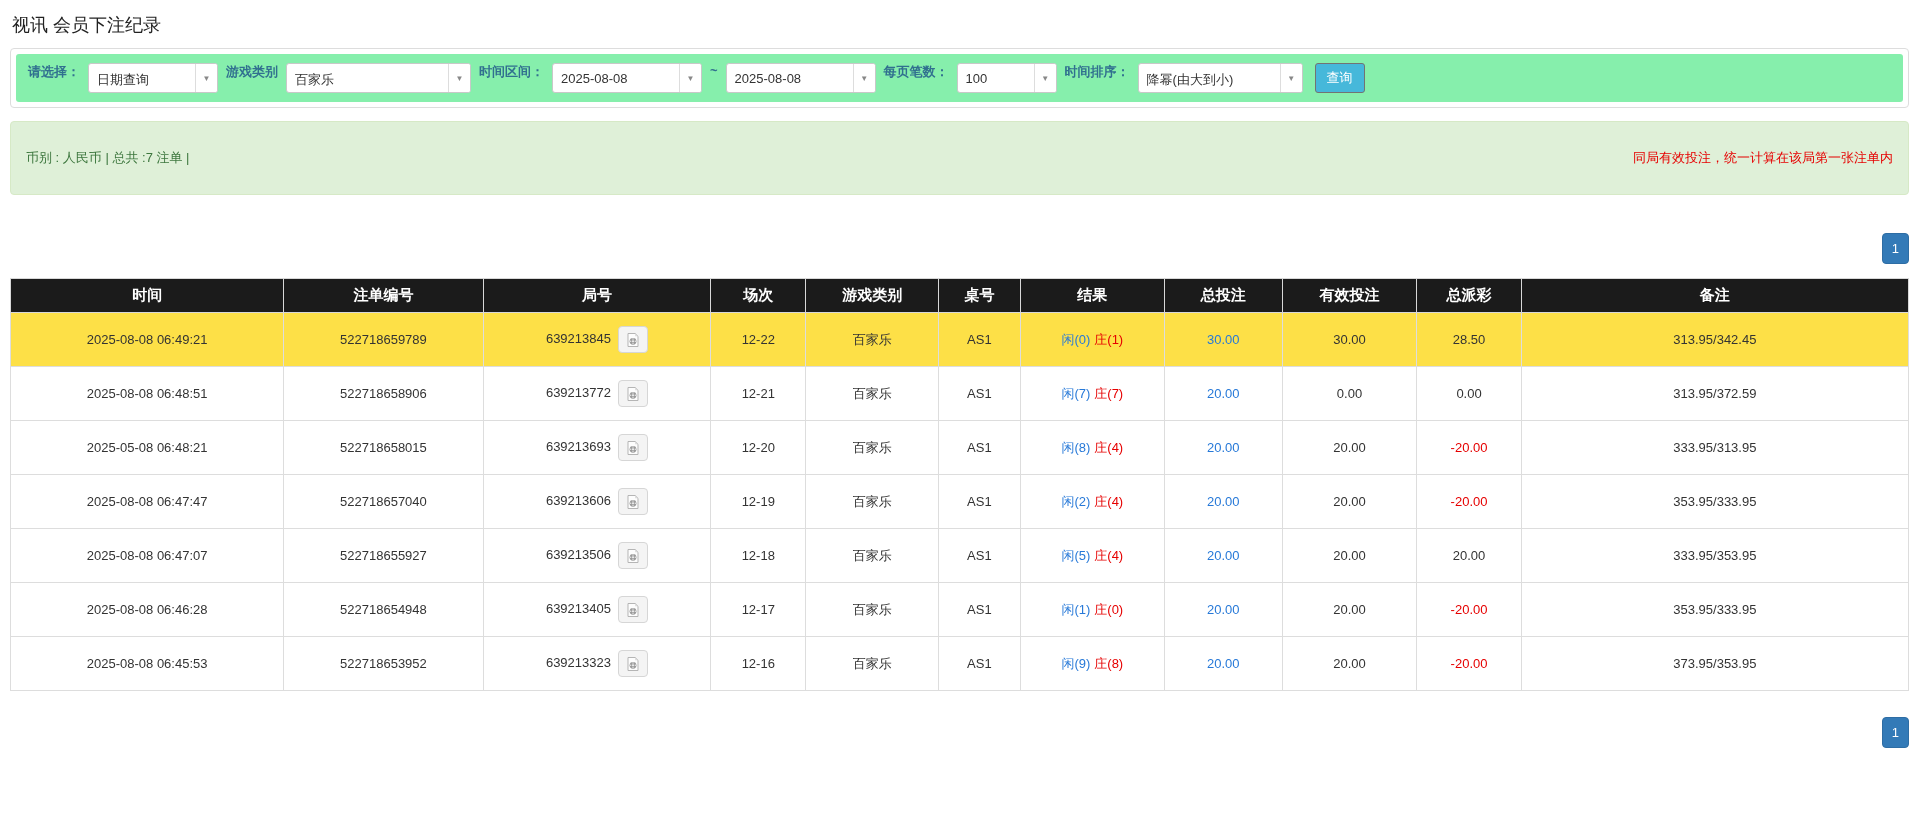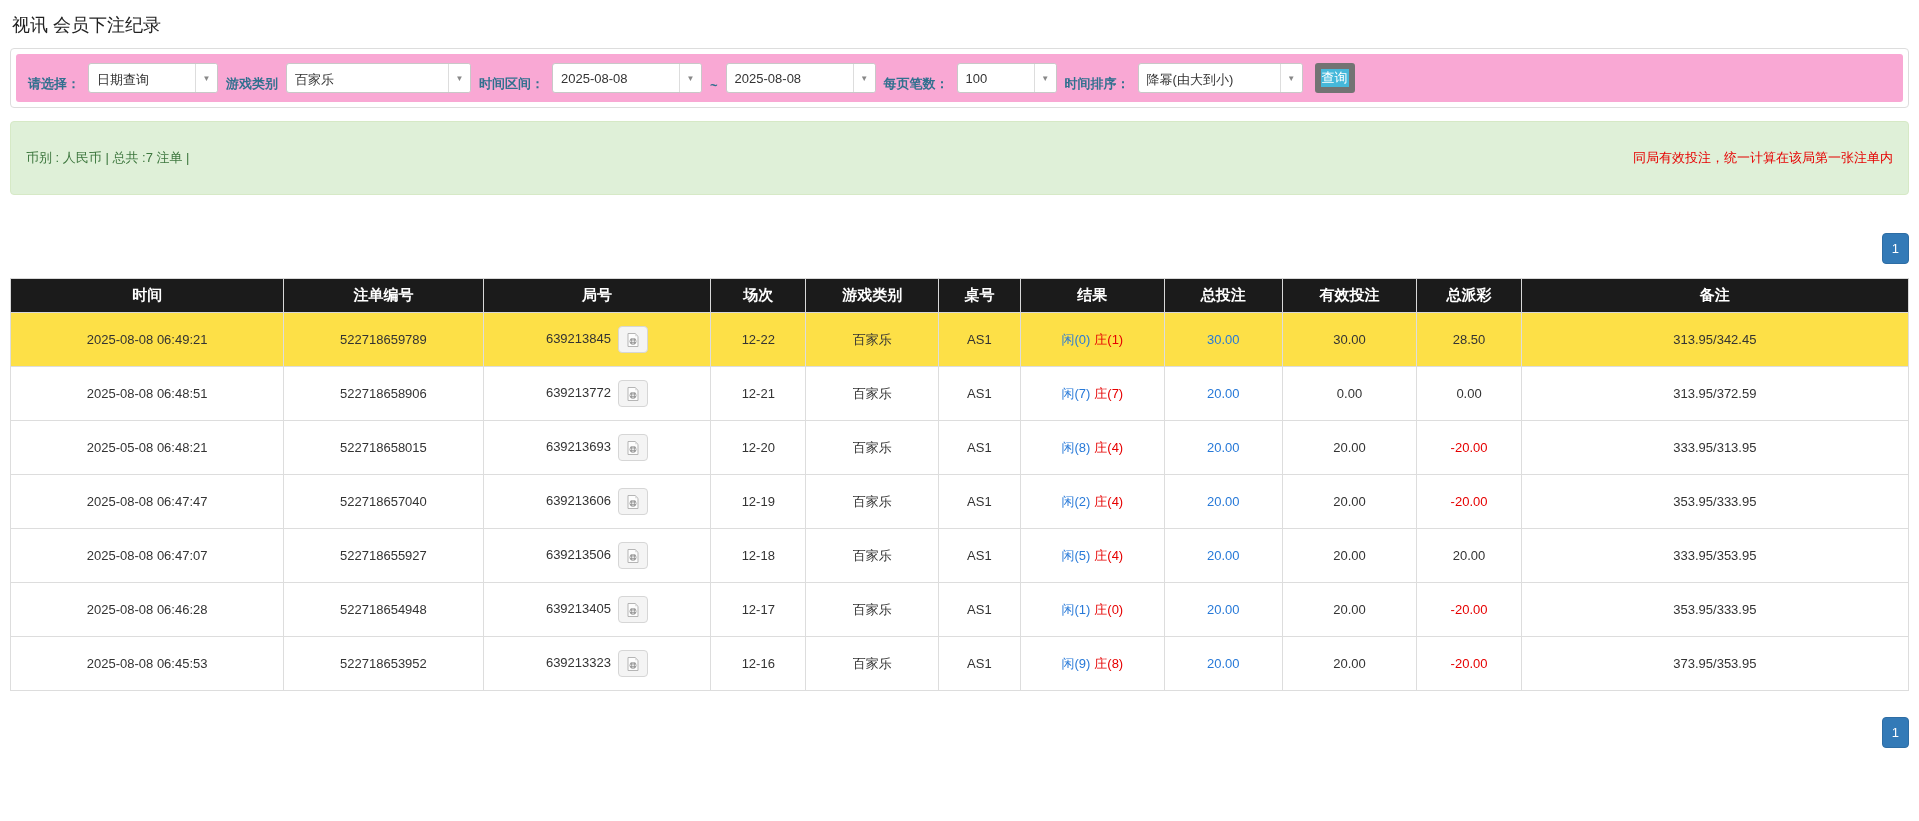--- a/index.html
+++ b/index.html
@@ -4,28 +4,28 @@
 <style>
   * { box-sizing: border-box; }
   body {
     margin: 0; background: #fff; color: #333;
     font-family: "Liberation Sans", "DejaVu Sans", sans-serif;
     font-size: 13px; width: 1919px; height: 821px; overflow: hidden;
   }
   .page-title { margin: 13px 12px 11px; font-size: 18px; font-weight: 500; color: #222; }
 
   .filter-panel { margin: 0 10px; border: 1px solid #ddd; border-radius: 4px; padding: 5px; background: #fff; }
-  .filter-bar { background: #f9a8d4; border-radius: 3px; padding: 9px 12px; display: flex; align-items: flex-end; gap: 8px; }
+  .filter-bar { background: #86efac; border-radius: 3px; padding: 9px 12px; display: flex; align-items: flex-start; gap: 8px; }
   .flabel { color: #31708f; font-weight: bold; white-space: nowrap; }
   .combo { display: flex; align-items: stretch; background: #fff; border: 1px solid #c8c8c8; border-radius: 3px; height: 30px; overflow: hidden; cursor: pointer; }
   .combo-text { padding: 7px 8px 0; white-space: nowrap; flex: 1; color: #333; }
   .combo-arrow { width: 22px; border-left: 1px solid #ddd; display: flex; align-items: center; justify-content: center; color: #888; font-size: 8px; background: #fff; }
   .w130 { width: 130px; } .w185 { width: 185px; } .w150 { width: 150px; } .w100 { width: 100px; } .w165 { width: 165px; }
   .tilde { color: #31708f; font-weight: bold; }
-  .btn-search { background: #46b8da; border: 6px solid #737373; color: #fff; border-radius: 3px; height: 30px; padding: 0 1px; font-size: 13px; cursor: pointer; margin-left: 4px; }
+  .btn-search { background: #46b8da; border: 1px solid #737373; color: #fff; border-radius: 3px; height: 30px; padding: 0 11px; font-size: 13px; cursor: pointer; margin-left: 4px; }
 
   .alert { margin: 13px 10px 0; background: #dff0d8; border: 1px solid #d6e9c6; border-radius: 4px; padding: 27px 15px; display: flex; justify-content: space-between; align-items: center; color: #3c763d; }
   .alert-note { color: #e60000; }
 
   .pager { display: flex; justify-content: flex-end; margin: 0 10px; }
   .pager-top { margin-top: 38px; margin-bottom: 14px; }
   .pager-bottom { margin-top: 26px; }
   .page-btn { background: #337ab7; border: 1px solid #2e6da4; color: #fff; min-width: 27px; height: 31px; border-radius: 4px; font-size: 13px; padding: 0 9px; cursor: pointer; }
 
   table { width: calc(100% - 20px); margin: 0 10px; border-collapse: collapse; table-layout: fixed; }

